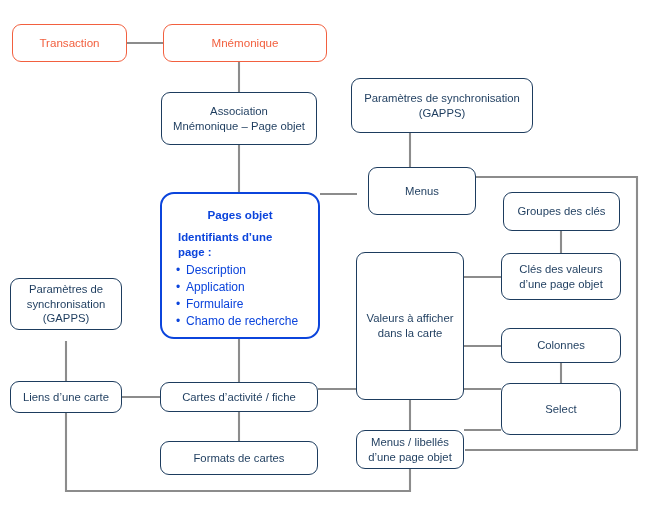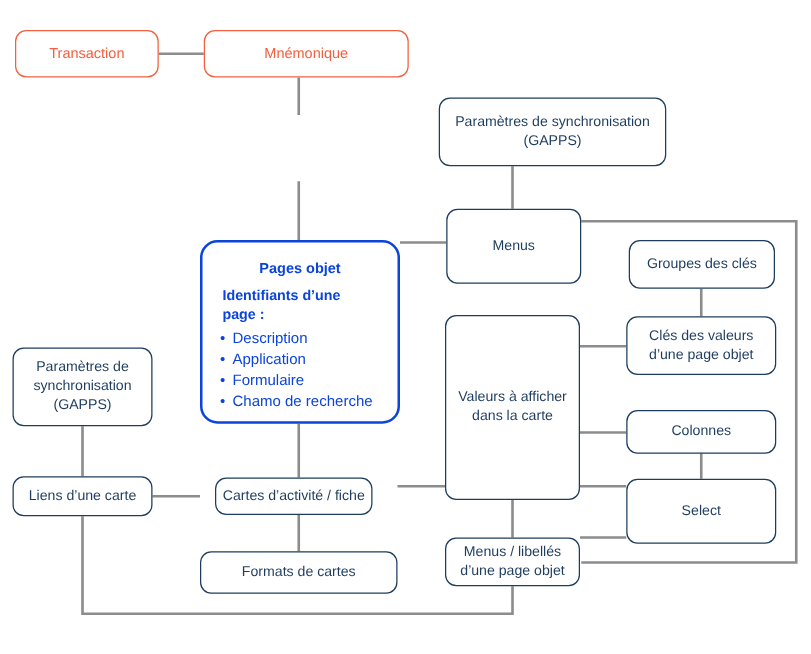--- a/index.html
+++ b/index.html
@@ -148,38 +148,42 @@
   </svg>
 
   <div class="node orange" style="left:12px; top:24px; width:115px; height:38px;">
     <span class="lbl">Transaction</span>
   </div>
 
   <div class="node orange" style="left:163px; top:24px; width:164px; height:38px;">
     <span class="lbl">Mnémonique</span>
   </div>
 
+  <div class="node navy" style="left:161px; top:92px; width:156px; height:53px;">
+    <span class="lbl">Association
+Mnémonique – Page objet</span>
+  </div>
 
   <div class="node navy" style="left:351px; top:78px; width:182px; height:55px;">
     <span class="lbl">Paramètres de synchronisation
 (GAPPS)</span>
   </div>
 
   <div class="node blue" style="left:160px; top:192px; width:160px; height:147px;">
     <div class="bx-title">Pages objet</div>
     <div class="bx-sub">Identifiants d’une page :</div>
     <ul class="bx-list">
       <li>Description</li>
       <li>Application</li>
       <li>Formulaire</li>
       <li>Chamo de recherche</li>
     </ul>
   </div>
 
-  <div class="node navy" style="left:357px; top:167px; width:108px; height:60px;">
+  <div class="node navy" style="left:368px; top:167px; width:108px; height:48px;">
     <span class="lbl">Menus</span>
   </div>
 
   <div class="node navy" style="left:503px; top:192px; width:117px; height:39px;">
     <span class="lbl">Groupes des clés</span>
   </div>
 
   <div class="node navy" style="left:501px; top:253px; width:120px; height:47px;">
     <span class="lbl">Clés des valeurs
 d’une page objet</span>
@@ -191,31 +195,31 @@
   </div>
 
   <div class="node navy" style="left:501px; top:328px; width:120px; height:35px;">
     <span class="lbl">Colonnes</span>
   </div>
 
   <div class="node navy" style="left:501px; top:383px; width:120px; height:52px;">
     <span class="lbl">Select</span>
   </div>
 
-  <div class="node navy" style="left:10px; top:278px; width:112px; height:63px;">
+  <div class="node navy" style="left:10px; top:278px; width:112px; height:52px;">
     <span class="lbl">Paramètres de
 synchronisation
 (GAPPS)</span>
   </div>
 
   <div class="node navy" style="left:10px; top:381px; width:112px; height:32px;">
     <span class="lbl">Liens d’une carte</span>
   </div>
 
-  <div class="node navy" style="left:172px; top:382px; width:126px; height:30px;">
+  <div class="node navy" style="left:160px; top:382px; width:158px; height:30px;">
     <span class="lbl">Cartes d’activité / fiche</span>
   </div>
 
   <div class="node navy" style="left:160px; top:441px; width:158px; height:34px;">
     <span class="lbl">Formats de cartes</span>
   </div>
 
   <div class="node navy" style="left:356px; top:430px; width:108px; height:39px;">
     <span class="lbl">Menus / libellés
 d’une page objet</span>

